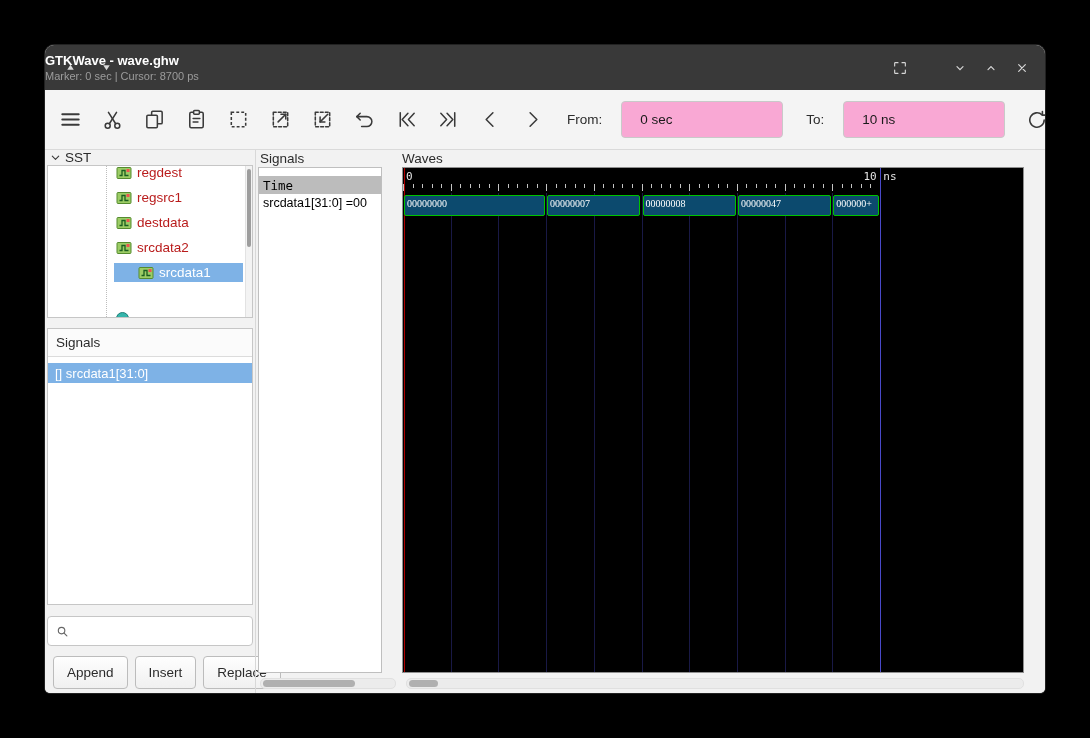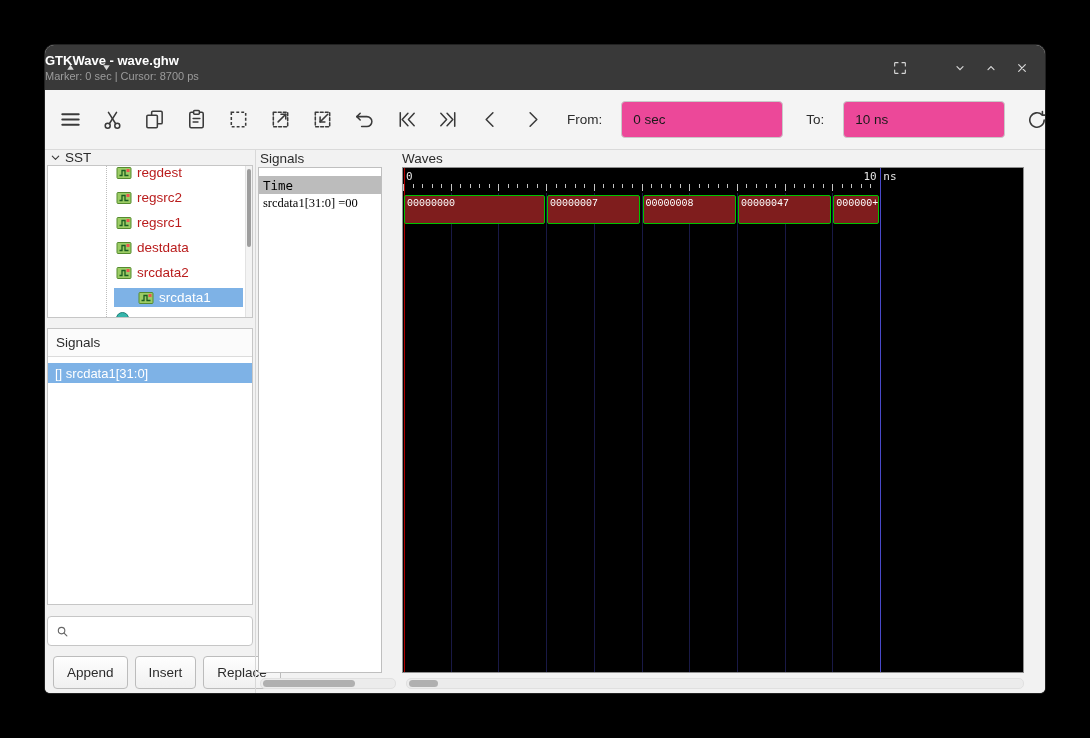--- a/index.html
+++ b/index.html
@@ -15,21 +15,21 @@
   .tb-btn{width:26px;height:26px;background:transparent;border:none;display:flex;align-items:center;justify-content:center;cursor:pointer;}
   .tb-center{position:absolute;left:0;right:0;text-align:left;pointer-events:none;}
   .tb-title{color:#ffffff;font-size:13px;font-weight:700;}
   .tb-status{color:#9c9c9c;font-size:11px;margin-top:2px;}
   .tb-right{position:absolute;right:10px;display:flex;align-items:center;gap:5px;}
   .tb-spacer{width:24px;}
   
   .toolbar{flex:0 0 60px;background:#f4f4f4;border-bottom:1px solid #dadada;display:flex;align-items:center;padding:0 14px;gap:19px;}
   .tool-btn{width:25px;height:25px;border:none;background:transparent;display:flex;align-items:center;justify-content:center;padding:0;cursor:pointer;}
   .range-label{font-size:13.5px;color:#2b2b2b;margin-left:4px;white-space:nowrap;}
-  .range-input{width:162px;height:37px;border:1px solid #c9c9c9;border-radius:4px;background:#ec4899;padding:0 11px;font-size:13.5px;color:#1a1a1a;font-family:inherit;}
+  .range-input{width:162px;height:37px;border:1px solid #c9c9c9;border-radius:4px;background:#f9a8d4;padding:0 18px;font-size:13.5px;color:#1a1a1a;font-family:inherit;}
   .reload-wrap{margin-left:auto;}
   
   .main{flex:1;position:relative;background:#f2f2f2;}
   .sst-header{position:absolute;left:5px;top:0;display:flex;align-items:center;gap:4px;font-size:13.5px;color:#2b2b2b;}
   .tree-panel{position:absolute;left:2px;top:15px;width:206px;height:153px;background:#fff;border:1px solid #c6c6c6;overflow:hidden;}
   .tree-rows{margin-top:-6px;}
   .tree-row{height:25px;display:flex;align-items:center;padding-left:66px;}
   .row-inner{display:flex;align-items:center;gap:5px;padding:2px 6px 2px 2px;margin-right:9px;flex:1;min-width:0;}
   .tree-row.selected .row-inner{background:#7eb2e6;padding-left:24px;}
   .tree-row.selected .tree-label{color:#fff;}
@@ -45,33 +45,33 @@
   .search-box{position:absolute;left:2px;top:466px;width:206px;height:30px;background:#fff;border:1px solid #c6c6c6;border-radius:4px;display:flex;align-items:center;padding:0 7px;gap:6px;}
   .search-box input{border:none;outline:none;flex:1;font-size:13px;font-family:inherit;background:transparent;min-width:0;}
   .btn-row{position:absolute;left:8px;top:506px;width:206px;display:flex;gap:7px;}
   .gtk-btn{height:33px;padding:0 13px;background:linear-gradient(#fefefe,#f0f0f0);border:1px solid #bcbcbc;border-radius:4px;font-size:13.5px;color:#2b2b2b;font-family:inherit;cursor:pointer;}
   .col-divider{position:absolute;left:210px;top:0;bottom:0;width:1px;background:#d8d8d8;}
   .pane-label{position:absolute;top:1px;font-size:13.5px;color:#2b2b2b;}
   .signals-label{left:215px;}
   .waves-label{left:357px;}
   .names-panel{position:absolute;left:213px;top:17px;width:124px;height:506px;background:#fff;border:1px solid #bfbfbf;overflow:hidden;}
   .time-row{margin-top:8px;height:18px;background:#bcbcbc;display:flex;align-items:center;padding-left:4px;font-family:"DejaVu Sans Mono",monospace;font-size:12.5px;color:#000;}
-  .sig-row{height:18px;display:flex;align-items:center;padding-left:4px;font-family:Liberation Serif, serif;font-size:12.5px;color:#000;white-space:nowrap;overflow:hidden;}
+  .sig-row{height:18px;display:flex;align-items:center;padding-left:4px;font-family:Liberation Sans, sans-serif;font-size:12.5px;color:#000;white-space:nowrap;overflow:hidden;}
   .pane-splitter{position:absolute;left:352px;top:17px;width:5px;height:506px;cursor:col-resize;}
   
   .wave-panel{position:absolute;left:357px;top:17px;width:622px;height:506px;background:#000;border:1px solid #8f8f8f;overflow:hidden;}
   .marker-line{position:absolute;left:1px;top:0;bottom:0;width:1px;background:#b00000;}
   .tl-zero{position:absolute;left:3px;top:2px;color:#e6e6e6;font-family:"DejaVu Sans Mono",monospace;font-size:11px;}
   .tl-end{position:absolute;left:477px;top:2px;transform:translateX(-50%);color:#e6e6e6;font-family:"DejaVu Sans Mono",monospace;font-size:11px;white-space:nowrap;}
   .tick{position:absolute;top:16px;width:1px;height:4px;background:#c4c4c4;}
   .tick.major{height:7px;}
   .gridline{position:absolute;top:25px;bottom:0;width:1px;background:#191946;}
   .gridline.end{background:#4949c9;top:0;}
-  .bus-seg{position:absolute;top:27px;height:29px;border:1px solid #00c300;border-radius:2px;background:#7f1d1d;color:#fff;
-           font-family:Liberation Mono, monospace;font-size:10px;line-height:15px;padding-left:2px;white-space:nowrap;overflow:hidden;}
+  .bus-seg{position:absolute;top:27px;height:21px;border:1px solid #00c300;border-radius:2px;background:#0c4a6e;color:#fff;
+           font-family:Liberation Serif, serif;font-size:10px;line-height:15px;padding-left:2px;white-space:nowrap;overflow:hidden;}
   .hscroll{position:absolute;height:11px;background:#ececec;border-radius:5px;border:1px solid #e0e0e0;}
   .names-hscroll{left:215px;top:528px;width:136px;}
   .waves-hscroll{left:361px;top:528px;width:618px;}
   .hscroll .thumb{position:absolute;top:1px;height:7px;background:#b0b0b0;border-radius:4px;}
   .names-hscroll .thumb{left:2px;width:92px;}
   .waves-hscroll .thumb{left:2px;width:29px;}
 </style>
 </head>
 <body>
 
@@ -226,30 +226,20 @@
         <div class="tree-guide"></div>
         <div class="tree-rows" id="tree-rows">
             <div class="tree-row">
     <div class="row-inner">
       <svg class="sig-icon" width="16" height="14" viewBox="0 0 16 14">
         <rect x="1" y="1.5" width="14" height="11" rx="1" fill="#9ccc65" stroke="#558b2f"></rect>
         <path d="M3.5 9.5h2.5v-5h3v5h3.5" fill="none" stroke="#1b5e20" stroke-width="1.3"></path>
         <rect x="10.5" y="3" width="3" height="3" fill="#ef5350"></rect>
       </svg>
       <span class="tree-label">regdest</span>
-    </div>
-  </div>
-            <div class="tree-row">
-    <div class="row-inner">
-      <svg class="sig-icon" width="16" height="14" viewBox="0 0 16 14">
-        <rect x="1" y="1.5" width="14" height="11" rx="1" fill="#9ccc65" stroke="#558b2f"></rect>
-        <path d="M3.5 9.5h2.5v-5h3v5h3.5" fill="none" stroke="#1b5e20" stroke-width="1.3"></path>
-        <rect x="10.5" y="3" width="3" height="3" fill="#ef5350"></rect>
-      </svg>
-      <span class="tree-label">regsrc2</span>
     </div>
   </div>
             <div class="tree-row">
     <div class="row-inner">
       <svg class="sig-icon" width="16" height="14" viewBox="0 0 16 14">
         <rect x="1" y="1.5" width="14" height="11" rx="1" fill="#9ccc65" stroke="#558b2f"></rect>
         <path d="M3.5 9.5h2.5v-5h3v5h3.5" fill="none" stroke="#1b5e20" stroke-width="1.3"></path>
         <rect x="10.5" y="3" width="3" height="3" fill="#ef5350"></rect>
       </svg>
       <span class="tree-label">regsrc1</span>

